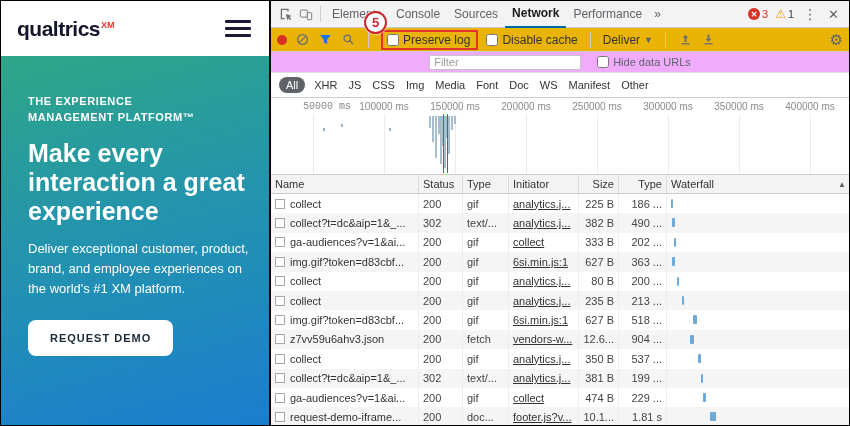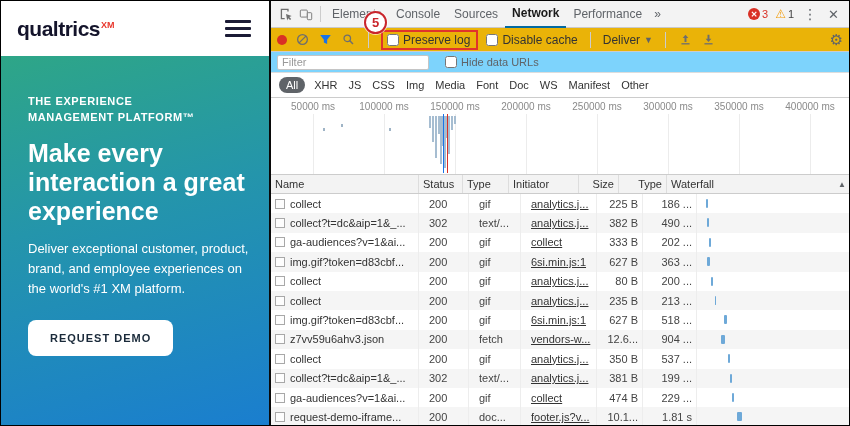--- a/index.html
+++ b/index.html
@@ -46,21 +46,21 @@
   .rec-dot { width: 10px; height: 10px; border-radius: 50%; background: #d93025; cursor: pointer; flex: none; }
   .icon-btn { width: 15px; height: 15px; display: flex; align-items: center; justify-content: center; cursor: pointer; flex: none; }
   .check-group { display: flex; align-items: center; gap: 4px; white-space: nowrap; cursor: pointer; }
   .check-group input { width: 12px; height: 12px; margin: 0; cursor: pointer; }
   .check-label { font-size: 12px; color: #333; }
   .preserve-wrap { border: 2px solid #e0342b; padding: 1px 6px 1px 4px; display: flex; align-items: center; }
   .throttle { display: flex; align-items: center; gap: 4px; cursor: pointer; white-space: nowrap; color: #333; }
   .caret { font-size: 9px; color: #5f6368; }
   .gear { margin-left: auto; font-size: 15px; color: #5f6368; cursor: pointer; line-height: 1; }
 
-  .dt-filterrow { height: 21px; flex: none; background: #7dd3fc; border-bottom: 1px solid #ddd; display: flex; align-items: center; padding: 0 6px; gap: 16px; }
+  .dt-filterrow { height: 21px; flex: none; background: #f0abfc; border-bottom: 1px solid #ddd; display: flex; align-items: center; padding: 0 6px; gap: 16px; justify-content: center; }
   .filter-input { width: 152px; height: 15px; border: 1px solid #c5c5c5; font-family: "Liberation Sans", sans-serif; font-size: 11px; padding: 0 4px; color: #333; border-radius: 2px; }
   .filter-input::placeholder { color: #999; }
 
   .dt-typerow { height: 25px; flex: none; background: #fff; border-bottom: 1px solid #ccc; display: flex; align-items: center; padding: 0 8px; gap: 11px; font-size: 11px; }
   .pill { color: #333; cursor: pointer; white-space: nowrap; }
   .pill.active { background: #5f6368; color: #fff; border-radius: 9px; padding: 2px 7px; margin-right: -2px; }
 
   .dt-overview { height: 77px; flex: none; background: #fff; border-bottom: 1px solid #ccc; position: relative; overflow: hidden; }
   .tick-label { position: absolute; top: 3px; transform: translateX(-50%); font-size: 10px; color: #8a8a8a; white-space: nowrap; }
   .gridline { position: absolute; top: 16px; bottom: 0; width: 1px; background: #ececec; }
@@ -71,21 +71,21 @@
   .ov-dot { position: absolute; width: 2px; height: 3px; background: #9fb4c6; }
 
   .dt-table { flex: 1; min-height: 0; display: flex; flex-direction: column; font-size: 11px; }
   .thead, .nrow { display: grid; grid-template-columns: 148px 44px 46px 70px 40px 48px 1fr; align-items: stretch; }
   .thead { height: 19px; flex: none; background: #f3f3f3; border-bottom: 1px solid #ccc; color: #333; }
   .th { padding: 0 4px; border-right: 1px solid #ddd; display: flex; align-items: center; white-space: nowrap; overflow: hidden; position: relative; cursor: pointer; }
   .th.right { justify-content: flex-end; }
   .th.last { border-right: none; }
   .sort-arrow { position: absolute; right: 3px; font-size: 8px; color: #5f6368; }
   .tbody { flex: 1; overflow: hidden; }
-  .nrow { height: 19.4px; cursor: pointer; gap: 6px; }
+  .nrow { height: 19.4px; cursor: pointer; }
   .nrow.alt { background: #f5f5f5; }
   .ncell { padding: 0 4px; border-right: 1px solid #ededed; display: flex; align-items: center; white-space: nowrap; overflow: hidden; color: #444; }
   .c-name { gap: 5px; color: #333; }
   .file-icon { width: 10px; height: 10px; border: 1px solid #a8a8a8; background: #fdfdfd; flex: none; }
   .nm { overflow: hidden; text-overflow: ellipsis; }
   .link { text-decoration: underline; color: #333; }
   .ncell.right { justify-content: flex-end; }
   .c-wf { position: relative; border-right: none; }
   .wfbar { position: absolute; top: 5px; height: 9px; background: #6ea9d8; border-radius: 1px; }
 
@@ -226,21 +226,21 @@
         <span class="pill">Media</span>
         <span class="pill">Font</span>
         <span class="pill">Doc</span>
         <span class="pill">WS</span>
         <span class="pill">Manifest</span>
         <span class="pill">Other</span>
       </div>
 
     <div class="dt-overview">
         <div class="gridline" style="left: 42px;"></div>
-        <span class="tick-label" style="left: 42px;">50000 ms</span>
+        <span class="tick-label" style="left: 56px; font-family: Liberation Mono, monospace;">50000 ms</span>
         <div class="gridline" style="left: 113px;"></div>
         <span class="tick-label" style="left: 113px;">100000 ms</span>
         <div class="gridline" style="left: 184px;"></div>
         <span class="tick-label" style="left: 184px;">150000 ms</span>
         <div class="gridline" style="left: 255px;"></div>
         <span class="tick-label" style="left: 255px;">200000 ms</span>
         <div class="gridline" style="left: 326px;"></div>
         <span class="tick-label" style="left: 326px;">250000 ms</span>
         <div class="gridline" style="left: 397px;"></div>
         <span class="tick-label" style="left: 397px;">300000 ms</span>

